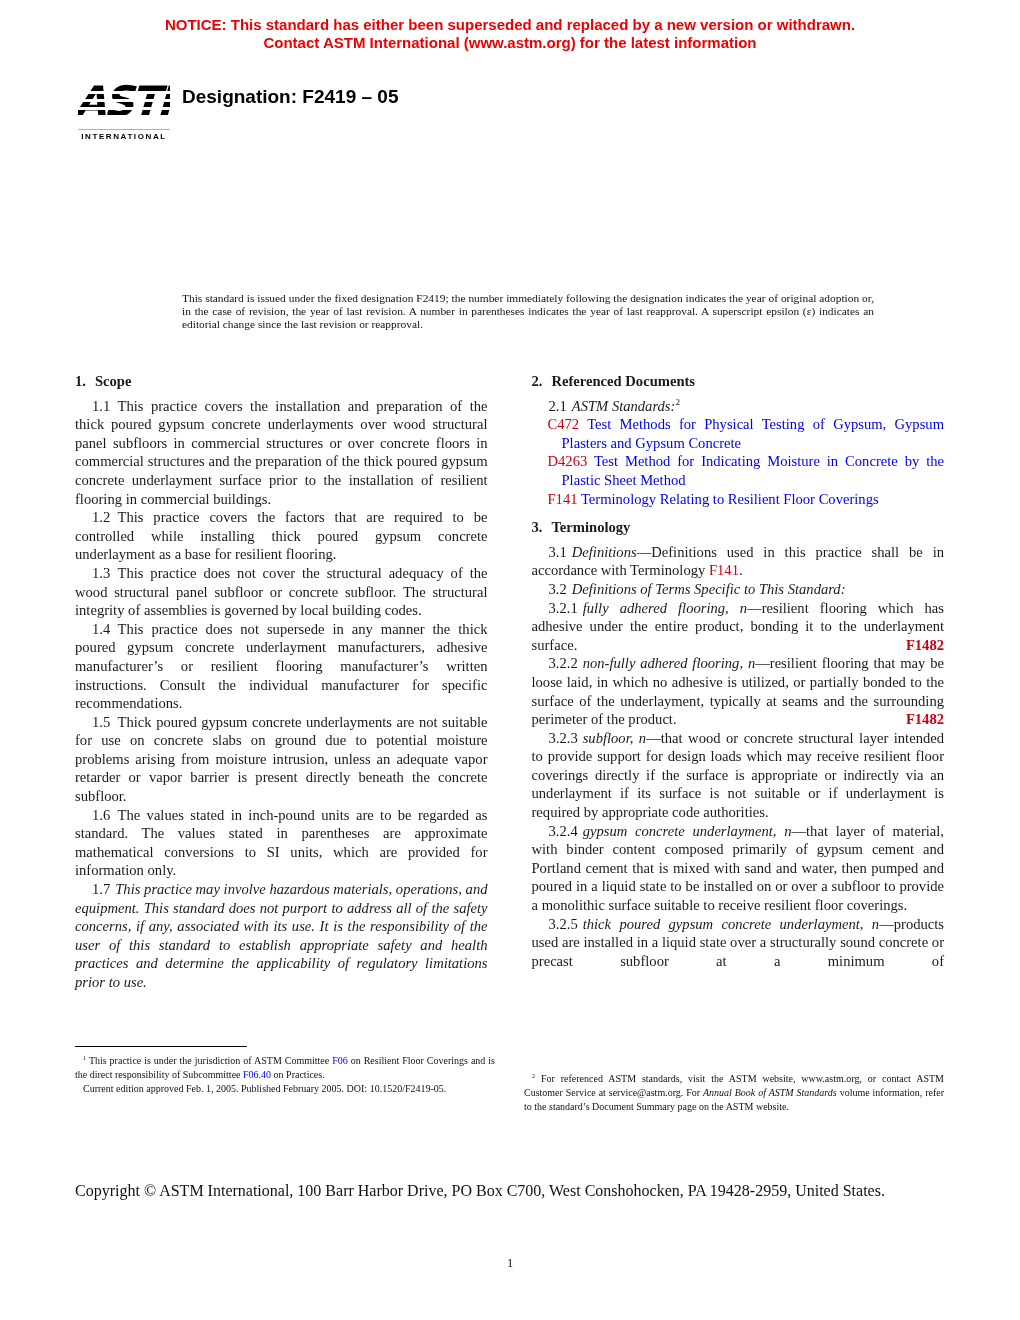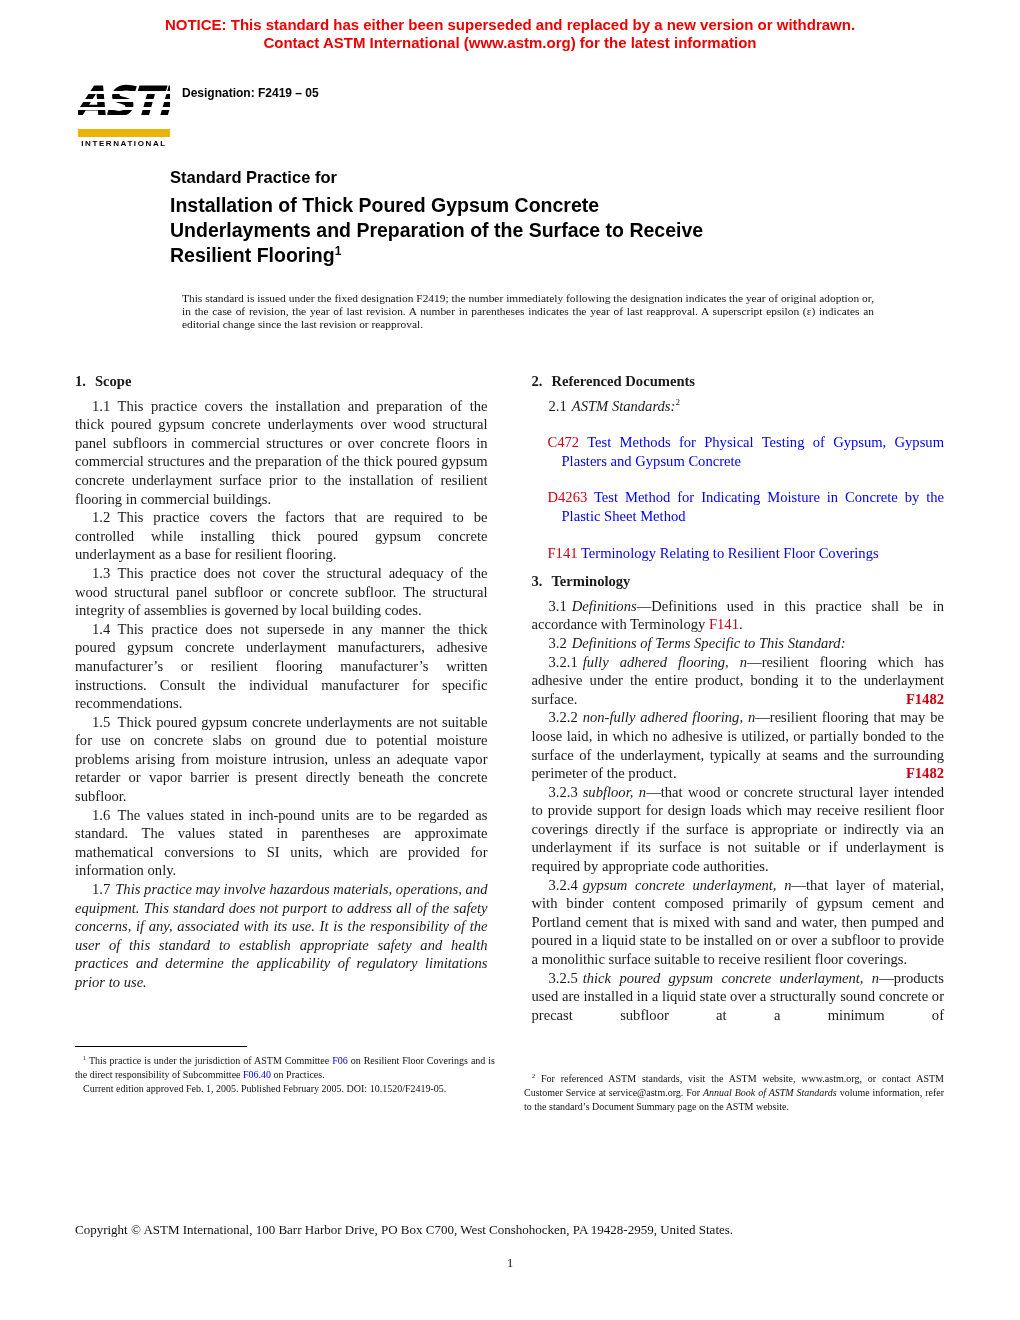--- a/index.html
+++ b/index.html
@@ -10,56 +10,56 @@
   .notice { position:absolute; top:16px; left:0; width:100%; text-align:center;
             color:var(--notice-red,#ee0000); font-family:"Liberation Sans",sans-serif;
             font-weight:700; font-size:15px; line-height:17.5px; }
 
   .logo { position:absolute; left:78px; top:76px; width:92px; }
   .logo-mark { position:relative; height:52px; overflow:hidden; }
   .logo-letters { display:block; font-family:"DejaVu Sans",sans-serif; font-weight:800;
                   font-style:italic; font-size:42px; line-height:52px; letter-spacing:-3px;
                   transform:skewX(-5deg); text-align:center; color:#000; }
   .logo-stripe { position:absolute; left:-3px; right:-3px; height:2.5px; background:#fff; }
-  .logo-intl { margin-top:1px; border-top:8px solid #eab308; padding-top:2px;
+  .logo-intl { margin-top:1px; border-top:1px solid #eab308; padding-top:2px;
                font-family:"Liberation Sans",sans-serif; font-weight:700; font-size:8px;
                letter-spacing:1.6px; text-align:center; color:#000; }
 
   .designation { position:absolute; left:182px; top:86px; font-family:"Liberation Sans",sans-serif;
-                 font-weight:700; font-size:12px; color:#000; }
+                 font-weight:700; font-size:19px; color:#000; }
 
   .title-block { position:absolute; left:170px; top:168px; width:730px;
                  font-family:"Liberation Sans",sans-serif; font-weight:700; color:#000; }
   .title-kicker { font-size:16.5px; margin-bottom:6px; }
   .title-line { font-size:19.5px; line-height:25px; }
   sup { font-size:62%; vertical-align:super; line-height:0; }
 
   .preamble { position:absolute; left:182px; top:292px; width:692px; font-size:11.4px;
               line-height:13.2px; text-align:justify; color:#111; }
 
   .cols { position:absolute; left:75px; top:372px; width:869px; display:flex; gap:44px; }
   .col { width:420.5px; font-size:14.6px; line-height:18.6px; text-align:justify; }
   .col p { margin:0; text-indent:17px; }
   .sect-h { font-weight:700; margin:10px 0 6px 0; text-align:left; }
   .sect-h.first { margin-top:0; }
   .hnum { margin-right:9px; }
   .pnum { margin-right:5px; }
   .it { font-style:italic; }
-  .ref-item { padding-left:30px; text-indent:-14px;margin-top:18px; }
+  .ref-item { padding-left:30px; text-indent:-14px; }
   .red { color:var(--link-red,#cc0011); }
   .blue { color:var(--link-blue,#0000ee); }
   .refmark { float:right; font-weight:700; color:var(--link-red,#cc0011); }
   .cutoff { text-align-last:justify; }
 
   .fn-left { position:absolute; left:75px; top:1046px; width:420px; }
   .fn-rule { width:172px; border-top:1.3px solid #000; margin-bottom:7px; }
   .fn { font-size:10px; line-height:13.8px; text-align:justify; margin:0; text-indent:8px; color:#111; }
   .fn-right { position:absolute; left:524px; top:1072px; width:420px;font-family:Liberation Serif, serif; }
 
-  .copyright { position:absolute; left:75px; top:1222px; font-size:13px; color:#111; }
+  .copyright { position:absolute; left:75px; top:1182px; font-size:16px; color:#111; }
   .pagenum { position:absolute; top:1256px; left:0; width:100%; text-align:center; font-size:12.5px; color:#111; }
 </style>
 </head>
 <body>
 
 <div class="page">
 
   <div class="notice">
     <div>NOTICE: This standard has either been superseded and replaced by a new version or withdrawn.</div>
     <div>Contact ASTM International (www.astm.org) for the latest information</div>
@@ -71,26 +71,20 @@
       <span class="logo-stripe" style="top:15px"></span>
       <span class="logo-stripe" style="top:23px"></span>
       <span class="logo-stripe" style="top:31px"></span>
       <span class="logo-stripe" style="top:39px"></span>
     </div>
     <div class="logo-intl">INTERNATIONAL</div>
   </div>
 
   <div class="designation">Designation: F2419 – 05</div>
 
-  <div class="title-block">
-    <div class="title-kicker">Standard Practice for</div>
-    <div class="title-line">Installation of Thick Poured Gypsum Concrete</div>
-    <div class="title-line">Underlayments and Preparation of the Surface to Receive</div>
-    <div class="title-line"><span>Resilient Flooring</span><sup>1</sup></div>
-  </div>
 
   <div class="preamble">This standard is issued under the fixed designation F2419; the number immediately following the designation indicates the year of original adoption or, in the case of revision, the year of last revision. A number in parentheses indicates the year of last reapproval. A superscript epsilon (ε) indicates an editorial change since the last revision or reapproval.</div>
 
   <div class="cols">
 
     <div class="col">
       <div class="sect-h first"><span class="hnum">1.</span><span>Scope</span></div>
       <p>1.1 This practice covers the installation and preparation of the thick poured gypsum concrete underlayments over wood structural panel subfloors in commercial structures or over concrete floors in commercial structures and the preparation of the thick poured gypsum concrete underlayment surface prior to the installation of resilient flooring in commercial buildings.</p>
       <p>1.2 This practice covers the factors that are required to be controlled while installing thick poured gypsum concrete underlayment as a base for resilient flooring.</p>
       <p>1.3 This practice does not cover the structural adequacy of the wood structural panel subfloor or concrete subfloor. The structural integrity of assemblies is governed by local building codes.</p>

